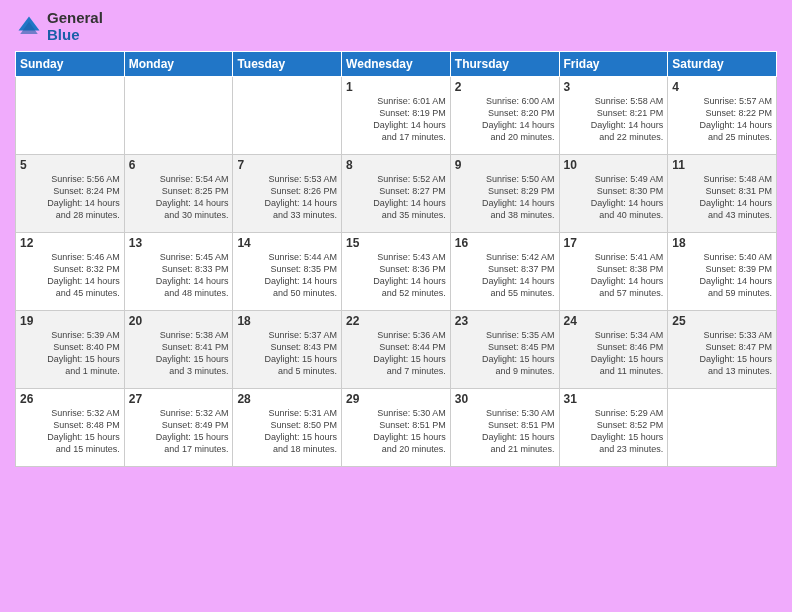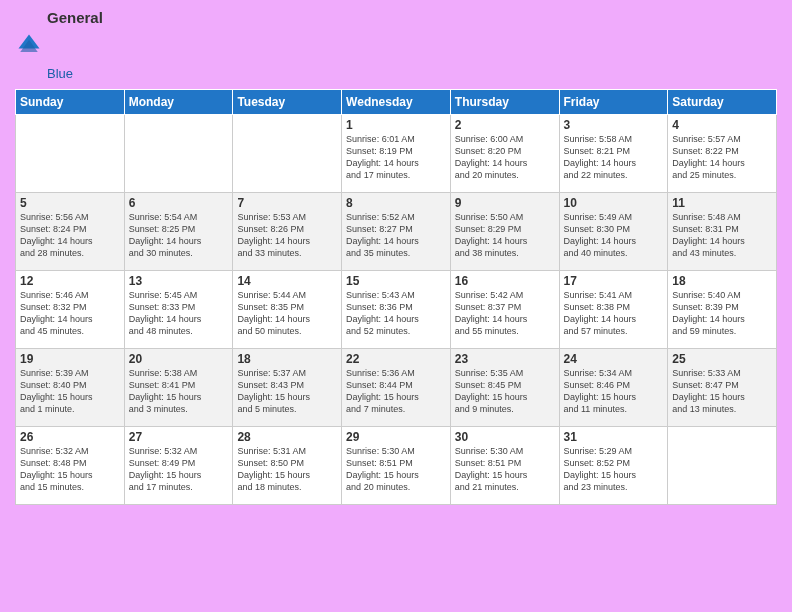--- a/index.html
+++ b/index.html
@@ -31,24 +31,23 @@
       display: flex;
       flex-direction: column;
       line-height: 1.1;
     }
     .logo-general {
       font-size: 15px;
       font-weight: bold;
       color: #333;
     }
     .logo-blue {
-      font-size: 13px;
-      font-weight: normal;
+      font-size: 15px;
+      font-weight: bold;
       color: #1a5fa8;
-      margin-top: 40px;
     }
     .logo-icon {
       width: 28px;
       height: 28px;
     }
     .title-block {
       text-align: right;
     }
     .main-title {
       font-size: 32px;
@@ -90,20 +89,21 @@
       font-size: 12px;
       font-weight: bold;
       color: #333;
       display: block;
       margin-bottom: 1px;
     }
     .day-info {
       font-size: 9px;
       color: #444;
       line-height: 1.35;
+      text-align: right;
     }
     .empty-cell {
       background: #fff !important;
     }
   </style>
 </head>
 <body>
 
 <div class="page">
   <div class="header-row">

